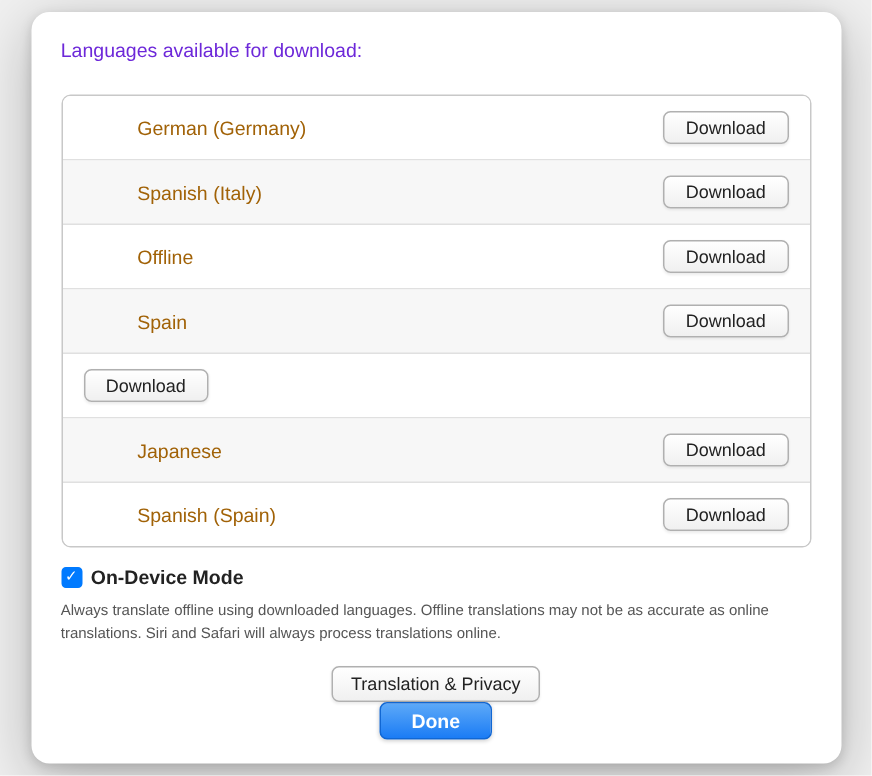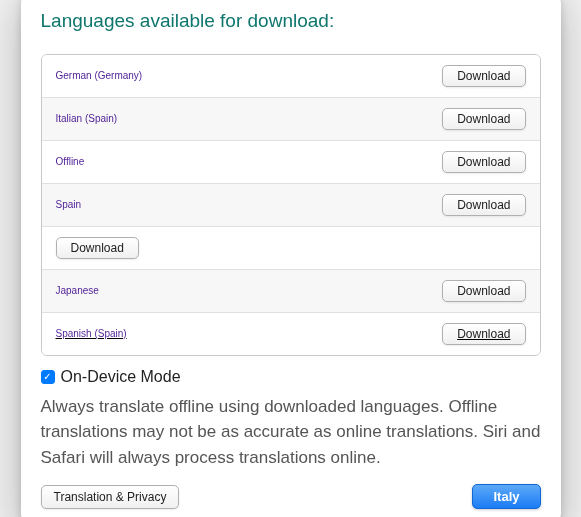--- a/index.html
+++ b/index.html
@@ -24,22 +24,22 @@
       border-radius: 12px;
       box-shadow: 0 10px 40px rgba(0,0,0,0.25), 0 2px 8px rgba(0,0,0,0.15);
       width: 540px;
       padding: 18px 20px 16px 20px;
       display: flex;
       flex-direction: column;
       gap: 10px;
     }
 
     .dialog-title {
-      font-size: 19px;
-      color: #0f766e;
+      font-size: 13px;
+      color: #6d28d9;
       margin-bottom: 12px;
     }
 
     .languages-list-container {
       border: 1px solid #c8c8c8;
       border-radius: 6px;
       overflow: hidden;
       position: relative;
     }
 
@@ -68,26 +68,26 @@
       border-bottom: 1px solid #e0e0e0;
       background: #ffffff;
     }
 
     .language-row:nth-child(even) {
       background: #f7f7f7;
     }
 
     .language-row:last-child {
       border-bottom: none;
-      text-decoration: underline;
     }
 
     .language-name {
-      font-size: 10px;
-      color: #4c1d95;
+      font-size: 13px;
+      color: #a16207;
+      margin-left: 36px;
     }
 
     .download-button {
       background: linear-gradient(180deg, #ffffff 0%, #f0f0f0 100%);
       border: 1px solid #b0b0b0;
       border-radius: 5px;
       padding: 3px 14px;
       font-size: 12px;
       color: #222;
       cursor: pointer;
@@ -123,36 +123,37 @@
       cursor: pointer;
     }
 
     .checkbox-check {
       color: white;
       font-size: 10px;
       line-height: 1;
     }
 
     .on-device-label {
-      font-size: 16px;
-      font-weight: 400;
+      font-size: 13px;
+      font-weight: 700;
       color: #222;
     }
 
     .on-device-description {
-      font-size: 17px;
+      font-size: 10px;
       color: #555;
       line-height: 1.5;
     }
 
     .footer {
       display: flex;
       align-items: center;
       justify-content: space-between;
       margin-top: 4px;
+      flex-direction: column;
     }
 
     .translation-privacy-button {
       background: linear-gradient(180deg, #ffffff 0%, #f0f0f0 100%);
       border: 1px solid #b0b0b0;
       border-radius: 5px;
       padding: 4px 12px;
       font-size: 12px;
       color: #222;
       cursor: pointer;
@@ -178,21 +179,21 @@
 
   <div class="dialog-title">Languages available for download:</div>
 
   <div class="languages-list-container">
     <div class="languages-list" id="languages-list">
     <div class="language-row">
           <span class="language-name">German (Germany)</span>
           <button class="download-button">Download</button>
         </div>
         <div class="language-row">
-          <span class="language-name">Italian (Spain)</span>
+          <span class="language-name">Spanish (Italy)</span>
           <button class="download-button">Download</button>
         </div>
         <div class="language-row">
           <span class="language-name">Offline</span>
           <button class="download-button">Download</button>
         </div>
         <div class="language-row">
           <span class="language-name">Spain</span>
           <button class="download-button">Download</button>
         </div>
@@ -217,16 +218,16 @@
           <span class="checkbox-check">✓</span>
         </div>
         <span class="on-device-label">On-Device Mode</span>
       </div>
       <div class="on-device-description">Always translate offline using downloaded languages. Offline translations may not be as accurate as online translations. Siri and Safari will always process translations online.</div>
     </div>
   </div>
 
   <div class="footer">
     <button class="translation-privacy-button">Translation &amp; Privacy</button>
-    <button class="done-button">Italy</button>
+    <button class="done-button">Done</button>
   </div>
 
 </div>
 
 </body></html>

